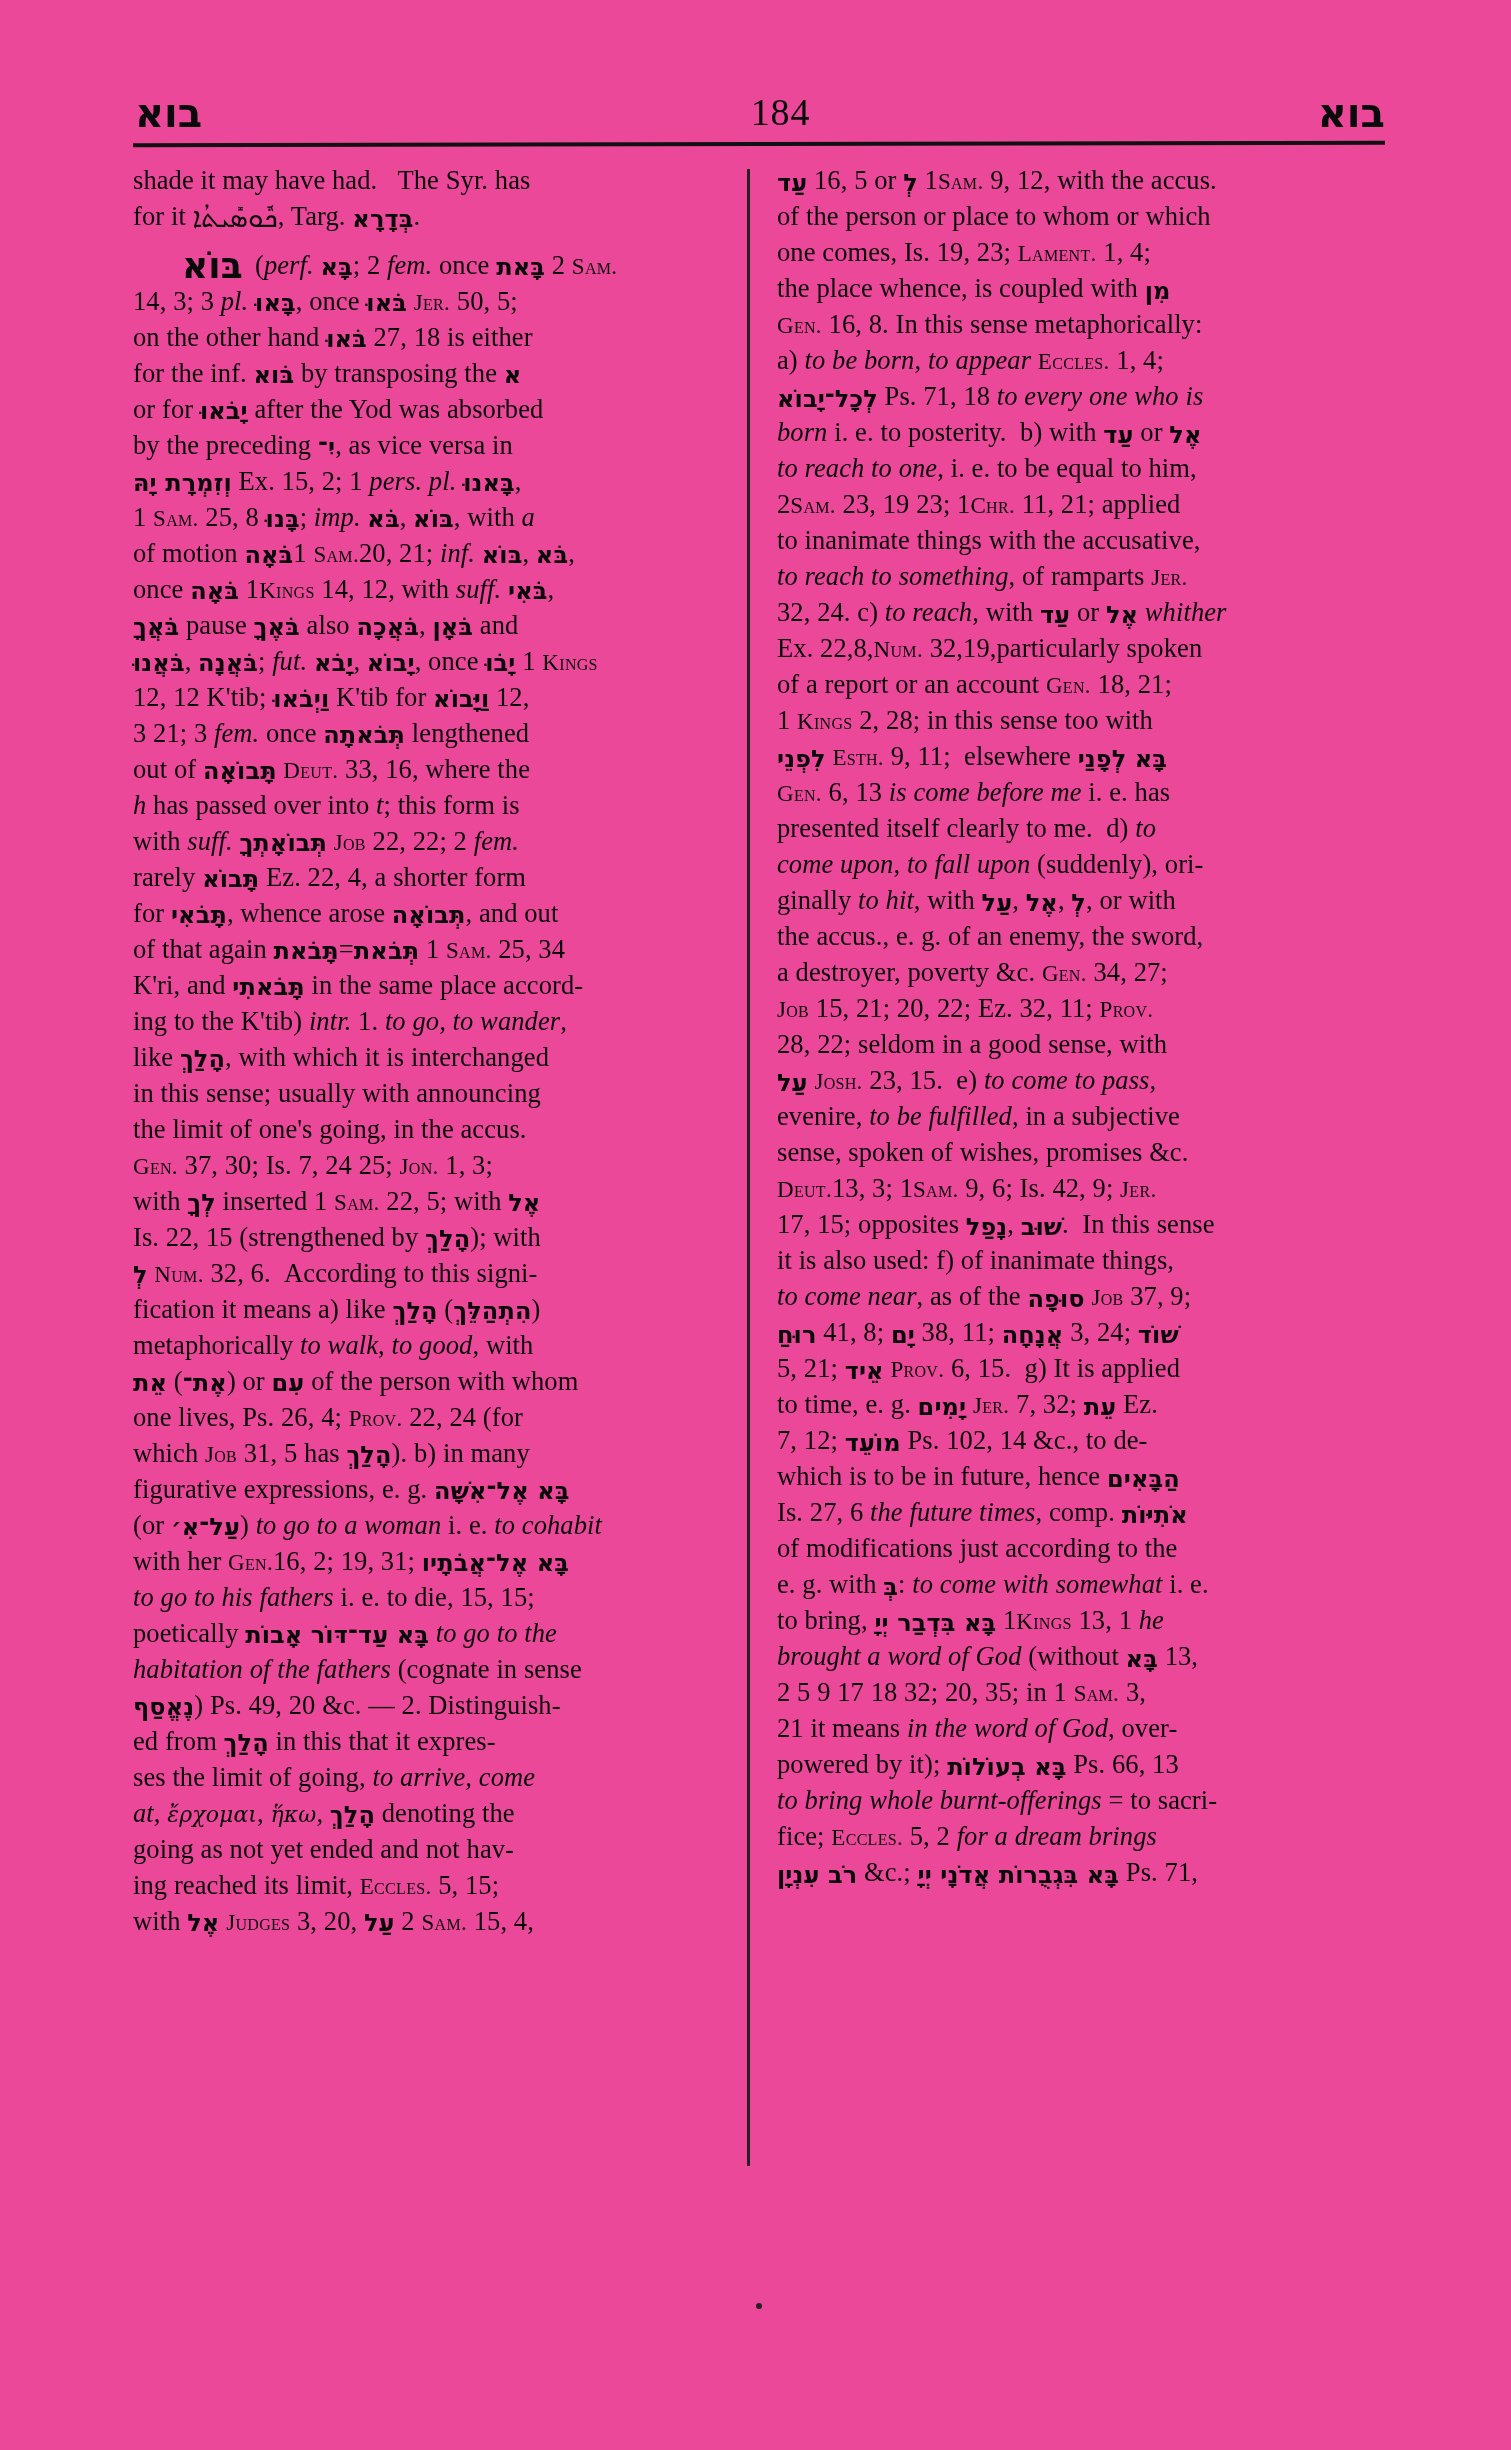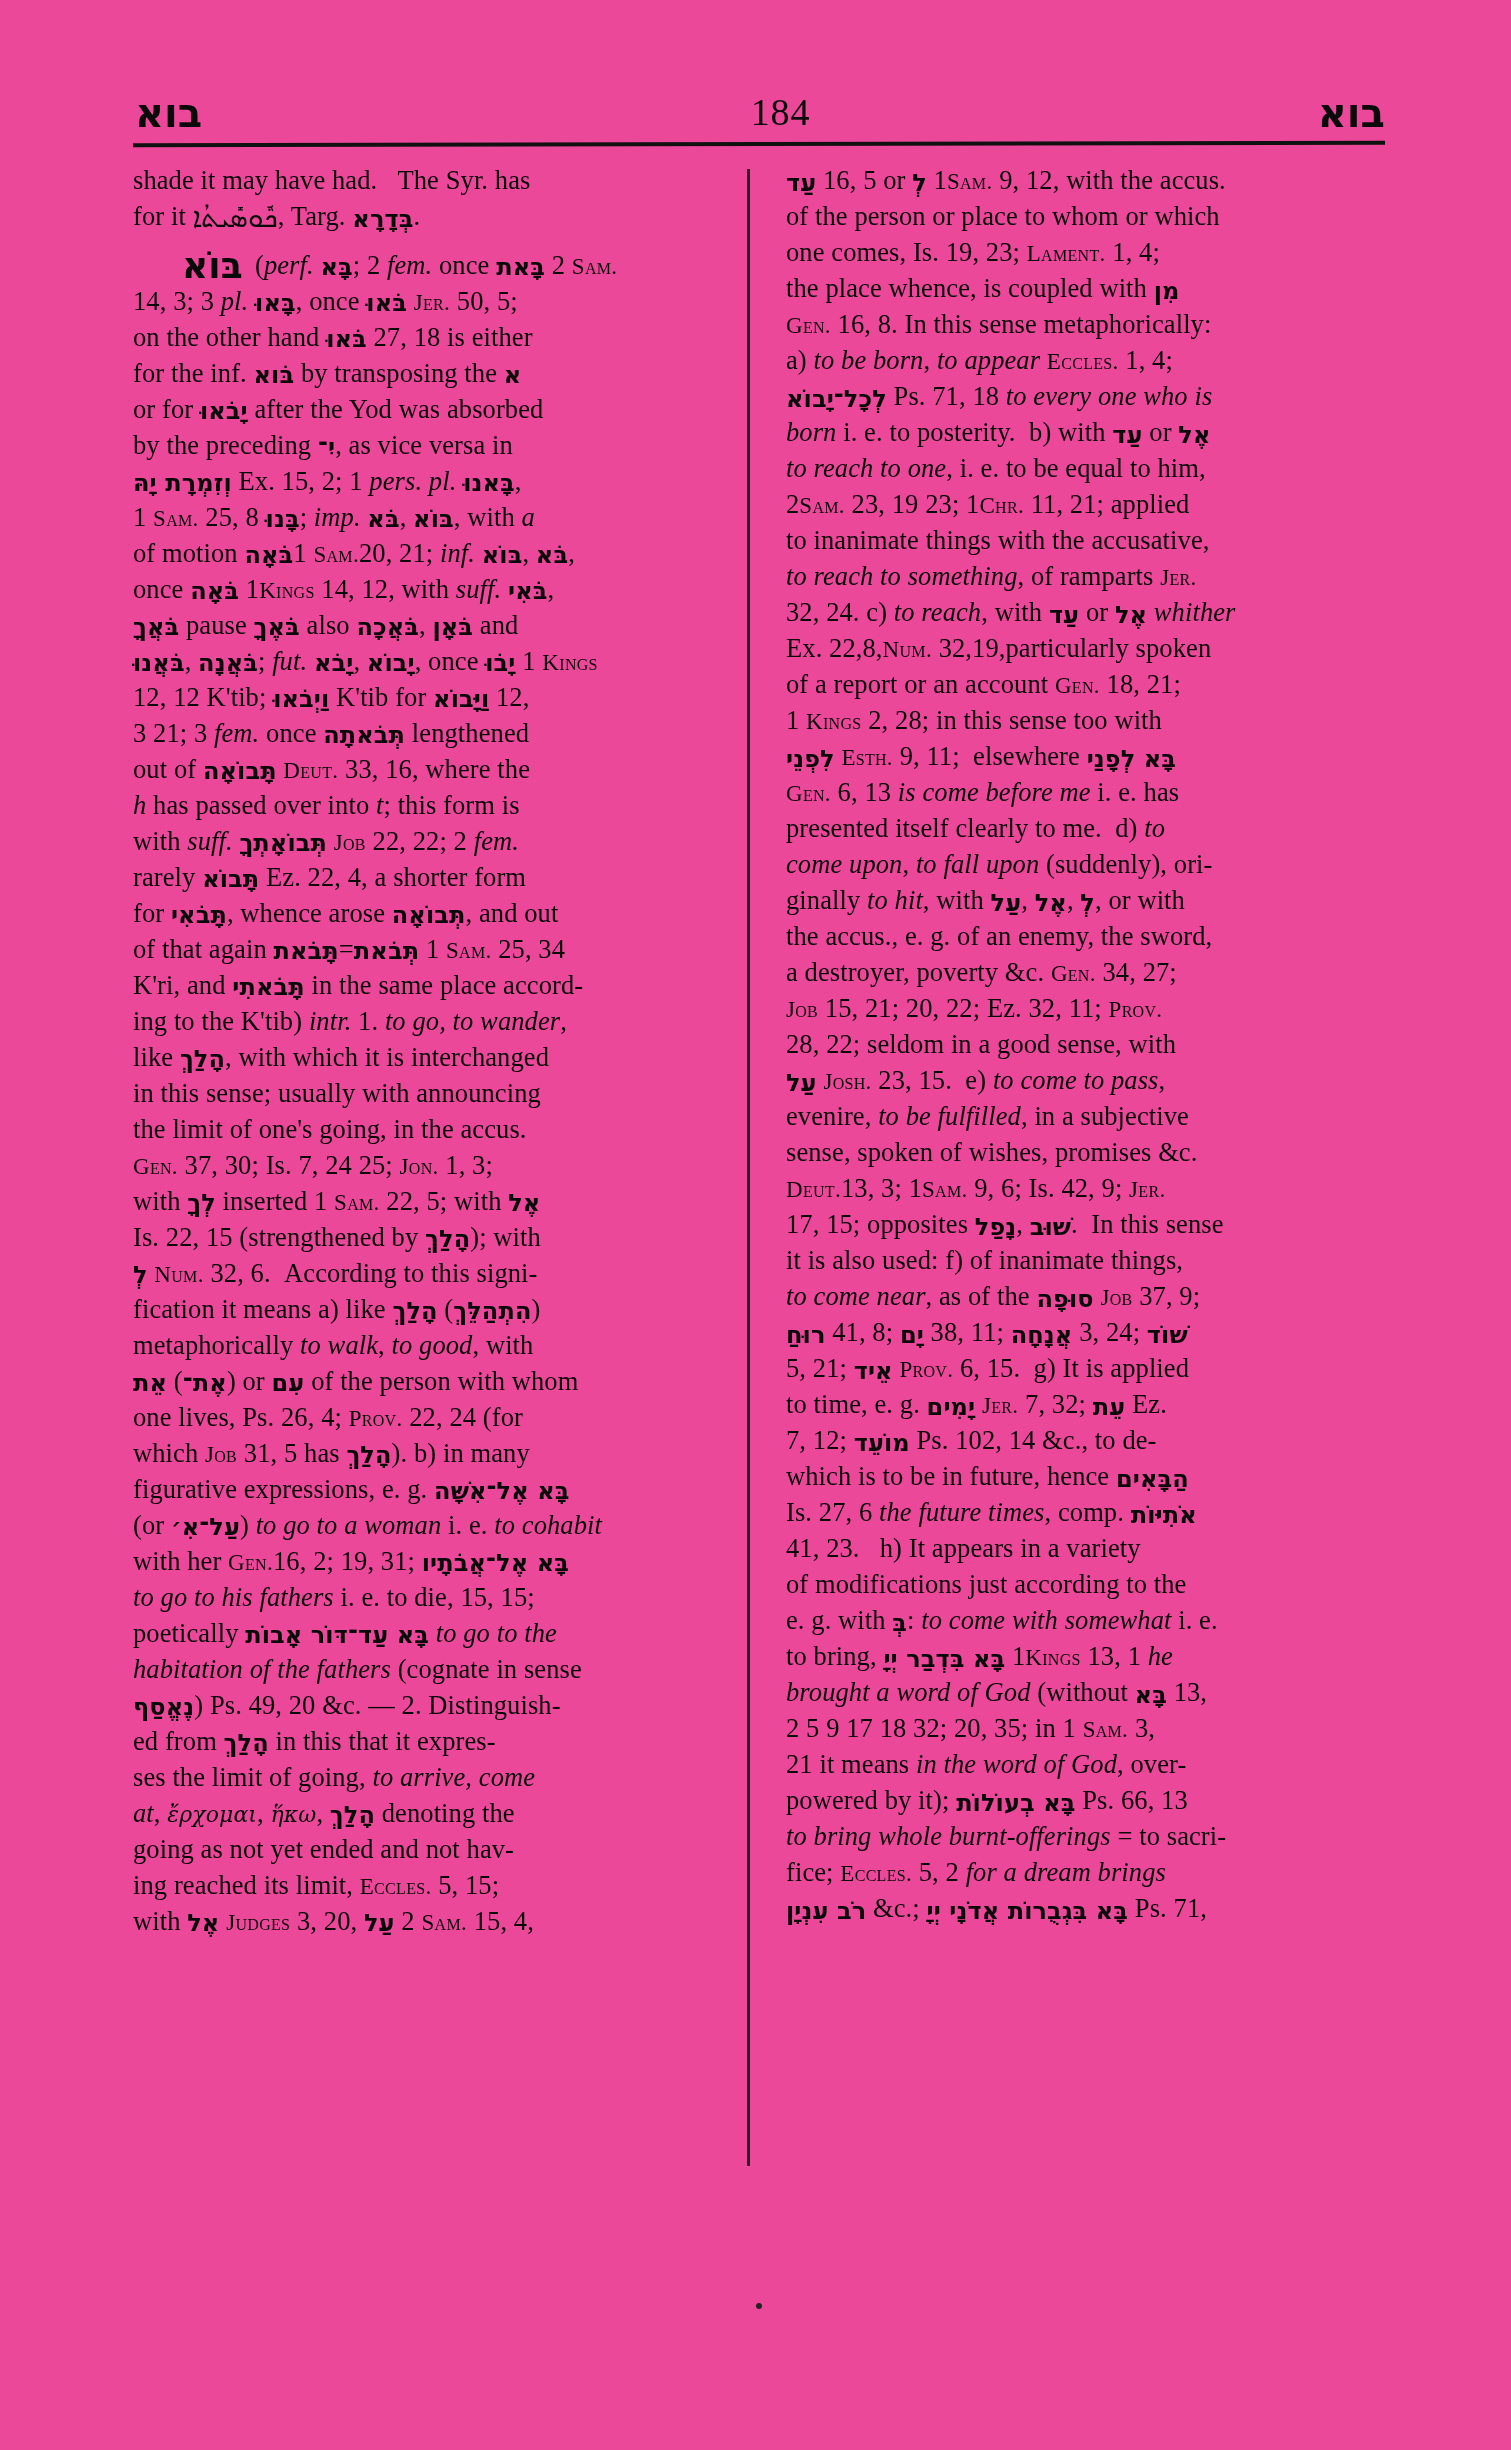--- a/index.html
+++ b/index.html
@@ -61,21 +61,21 @@
     transform: rotate(-0.12deg);
   }
 
   
   .cols {
     position: absolute;
     left: 133px;
     top: 162px;
     width: 1252px;
     display: flex;
-    gap: 12px;
+    gap: 3px;
   }
   .col {
     width: 594px;
     box-sizing: border-box;
   }
   .col-left  { padding-right: 16px; }
   .col-right { padding-left: 47px; }
 
   .divider {
     position: absolute;
@@ -254,21 +254,20 @@
       <div class="ln"><span class="sc">Deut.</span>13, 3; 1<span class="sc">Sam.</span> 9, 6; Is. 42, 9; <span class="sc">Jer.</span></div>
       <div class="ln">17, 15; opposites <span class="heb">נָפַל</span>, <span class="heb">שׁוּב</span>.&nbsp; In this sense</div>
       <div class="ln">it is also used: f) of inanimate things,</div>
       <div class="ln"><i>to come near</i>, as of the <span class="heb">סוּפָה</span> <span class="sc">Job</span> 37, 9;</div>
       <div class="ln"><span class="heb">רוּחַ</span> 41, 8; <span class="heb">יָם</span> 38, 11; <span class="heb">אֲנָחָה</span> 3, 24; <span class="heb">שׁוֹד</span></div>
       <div class="ln">5, 21; <span class="heb">אֵיד</span> <span class="sc">Prov.</span> 6, 15.&nbsp; g) It is applied</div>
       <div class="ln">to time, e. g. <span class="heb">יָמִים</span> <span class="sc">Jer.</span> 7, 32; <span class="heb">עֵת</span> Ez.</div>
       <div class="ln">7, 12; <span class="heb">מוֹעֵד</span> Ps. 102, 14 &amp;c., to de-</div>
       <div class="ln">which is to be in future, hence <span class="heb">הַבָּאִים</span></div>
       <div class="ln">Is. 27, 6 <i>the future times</i>, comp. <span class="heb">אֹתִיּוֹת</span></div>
-      <div class="ln">41, 23.&nbsp;&nbsp; h) It appears in a variety</div>
       <div class="ln">of modifications just according to the</div>
       <div class="ln">e. g. with <span class="heb">בְּ</span>: <i>to come with somewhat</i> i. e.</div>
       <div class="ln">to bring, <span class="heb">בָּא בִּדְבַר יְיָ</span> 1<span class="sc">Kings</span> 13, 1 <i>he</i></div>
       <div class="ln"><i>brought a word of God</i> (without <span class="heb">בָּא</span> 13,</div>
       <div class="ln">2 5 9 17 18 32; 20, 35; in 1 <span class="sc">Sam.</span> 3,</div>
       <div class="ln">21 it means <i>in the word of God</i>, over-</div>
       <div class="ln">powered by it); <span class="heb">בָּא בְעוֹלוֹת</span> Ps. 66, 13</div>
       <div class="ln"><i>to bring whole burnt-offerings</i> = to sacri-</div>
       <div class="ln">fice; <span class="sc">Eccles.</span> 5, 2 <i>for a dream brings</i></div>
       <div class="ln"><span class="heb">רֹב עִנְיָן</span> &amp;c.; <span class="heb">בָּא בִּגְבֻרוֹת אֲדֹנָי יְיָ</span> Ps. 71,</div>

